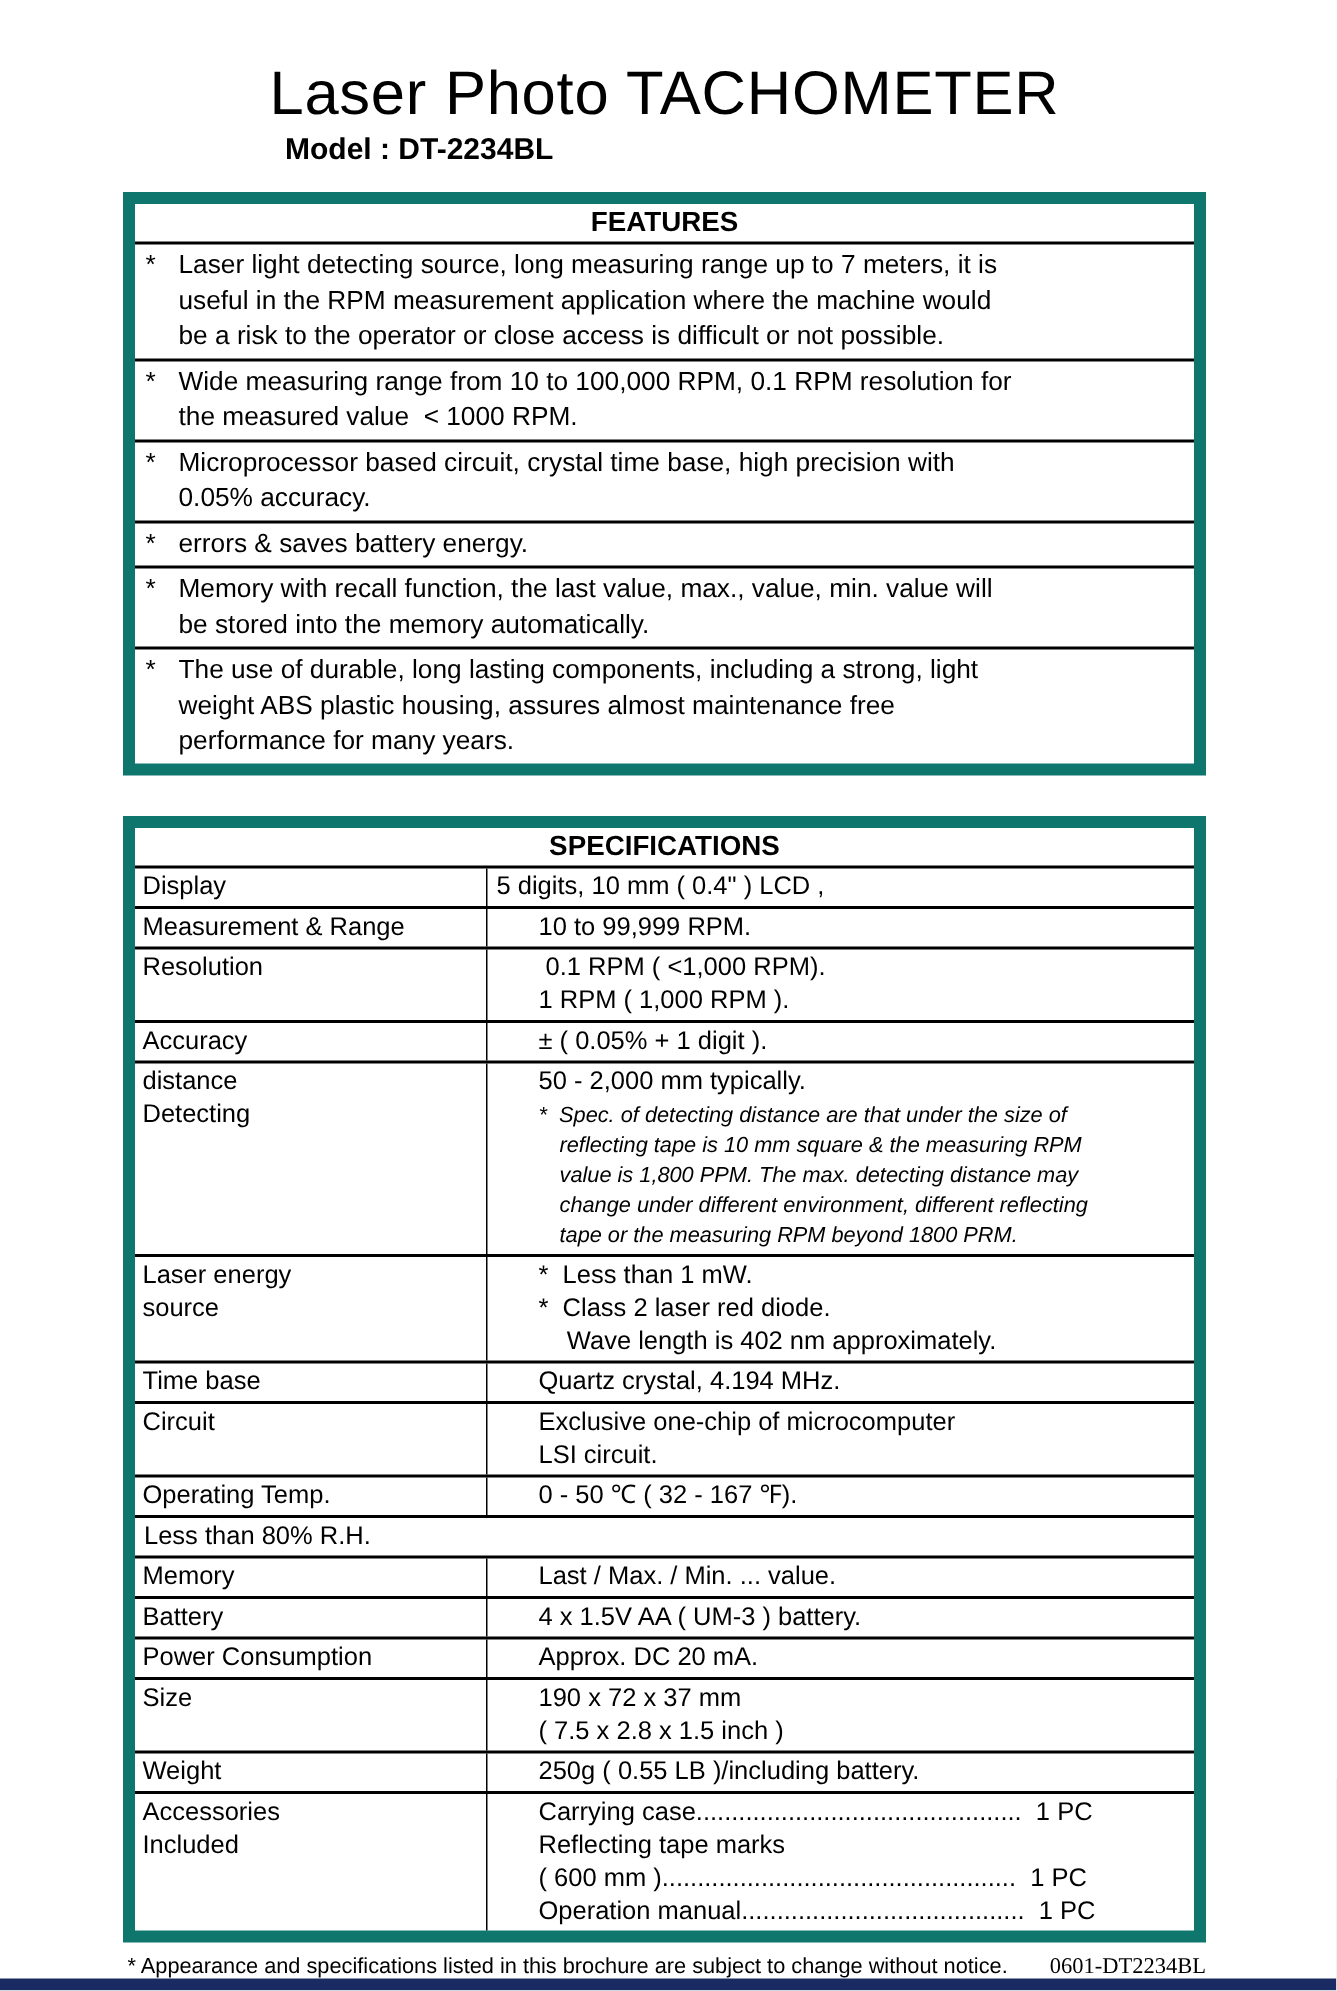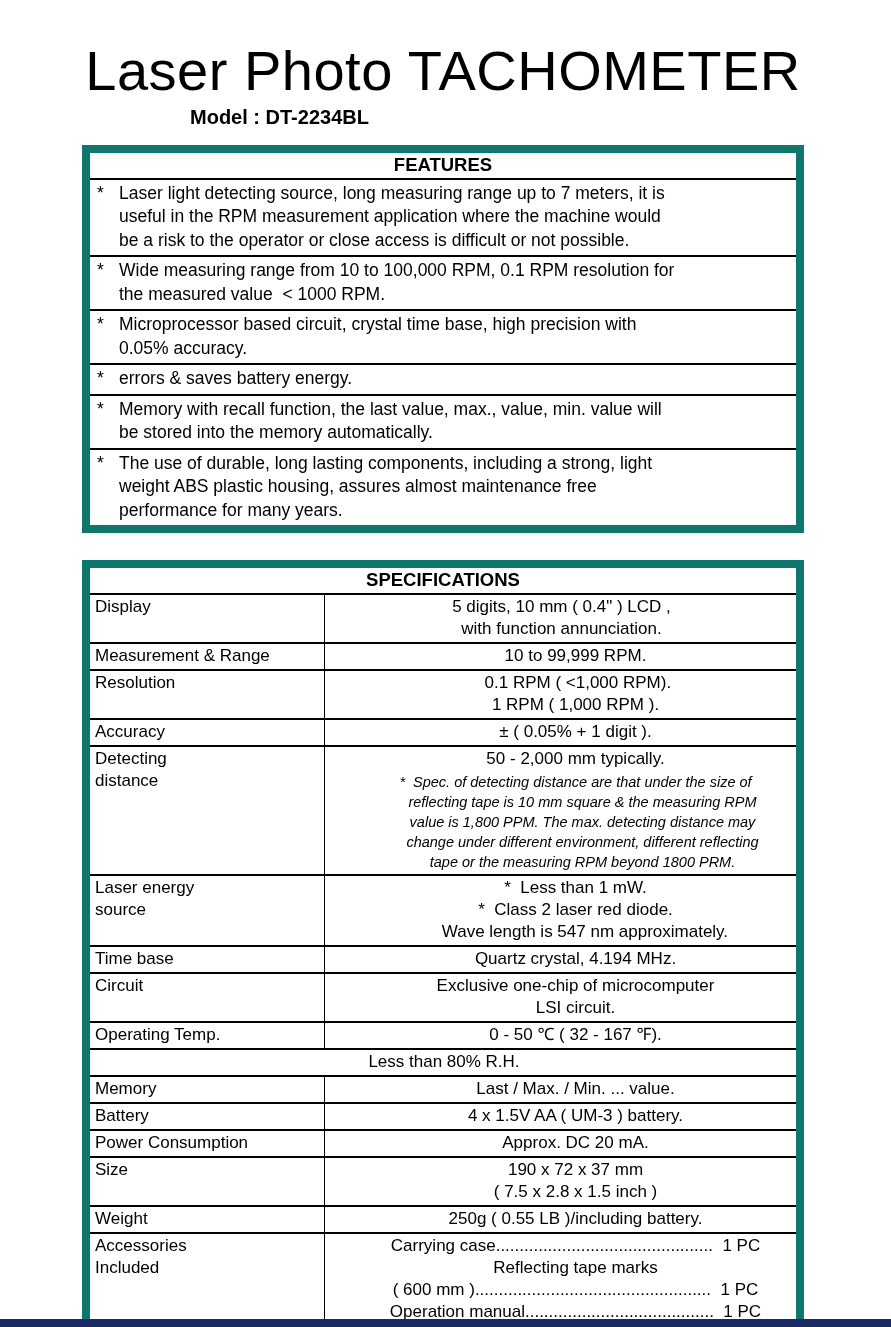--- a/index.html
+++ b/index.html
@@ -9,21 +9,21 @@
     margin:0 auto;
     background:#ffffff;
     font-family:"Liberation Sans", sans-serif;
     color:#000;
     overflow:hidden;
   }
   .content { position:absolute; left:82px; top:0; width:722px; }
   .title {
     margin-top:40px;
     text-align:center;
-    font-size:56px;
+    font-size:41px;
     line-height:1.1;
     letter-spacing:0.5px;
     font-weight:400;
   }
   .model {
     margin-top:4px;
     margin-left:108px;
     font-size:20px;
     font-weight:700;
   }
@@ -45,21 +45,21 @@
   .feat-text { flex:1; }
   .feat-text .line { font-size:17.5px; line-height:23.5px; white-space:pre; }
   
   .spec-row { display:flex; }
   .spec-row + .spec-row { border-top:2px solid #000;gap:28px; }
   .spec-label {
     flex:0 0 225px; width:225px;
     border-right:1px solid #000;
     padding:1px 4px 2px 5px;
   }
-  .spec-value { flex:1; padding:1px 4px 2px 6px;text-align:center; }
+  .spec-value { flex:1; padding:1px 4px 2px 6px; }
   .spec-label .line, .spec-value .line { font-size:17px; line-height:22px; white-space:pre; }
   .note { margin-top:2px; }
   .note-line {
     font-style:italic;
     font-size:14.5px;
     line-height:20px;
     white-space:pre;
   }
   .note-line:not(:first-child) { padding-left:14px; }
   
@@ -138,21 +138,20 @@
 
     <div class="tbl specs-tbl">
       <div class="tbl-header">SPECIFICATIONS</div>
       <div id="specs-body">
           <div class="spec-row">
             <div class="spec-label">
               <div class="line">Display</div>
             </div>
             <div class="spec-value">
               <div class="line">5 digits, 10 mm ( 0.4" ) LCD ,</div>
-              <div class="line">with function annunciation.</div>
             </div>
           </div>
           <div class="spec-row">
             <div class="spec-label">
               <div class="line">Measurement &amp; Range</div>
             </div>
             <div class="spec-value">
               <div class="line">10 to 99,999 RPM.</div>
             </div>
           </div>
@@ -168,43 +167,43 @@
           <div class="spec-row">
             <div class="spec-label">
               <div class="line">Accuracy</div>
             </div>
             <div class="spec-value">
               <div class="line">± ( 0.05% + 1 digit ).</div>
             </div>
           </div>
           <div class="spec-row">
             <div class="spec-label">
+              <div class="line">distance</div>
               <div class="line">Detecting</div>
-              <div class="line">distance</div>
             </div>
             <div class="spec-value">
               <div class="line">50 - 2,000 mm typically.</div>
               <div class="note">
                 <div class="note-line">*  Spec. of detecting distance are that under the size of</div>
                 <div class="note-line">reflecting tape is 10 mm square &amp; the measuring RPM</div>
                 <div class="note-line">value is 1,800 PPM. The max. detecting distance may</div>
                 <div class="note-line">change under different environment, different reflecting</div>
                 <div class="note-line">tape or the measuring RPM beyond 1800 PRM.</div>
               </div>
             </div>
           </div>
           <div class="spec-row">
             <div class="spec-label">
               <div class="line">Laser energy</div>
               <div class="line">source</div>
             </div>
             <div class="spec-value">
               <div class="line">*  Less than 1 mW.</div>
               <div class="line">*  Class 2 laser red diode.</div>
-              <div class="line">    Wave length is 547 nm approximately.</div>
+              <div class="line">    Wave length is 402 nm approximately.</div>
             </div>
           </div>
           <div class="spec-row">
             <div class="spec-label">
               <div class="line">Time base</div>
             </div>
             <div class="spec-value">
               <div class="line">Quartz crystal, 4.194 MHz.</div>
             </div>
           </div>

